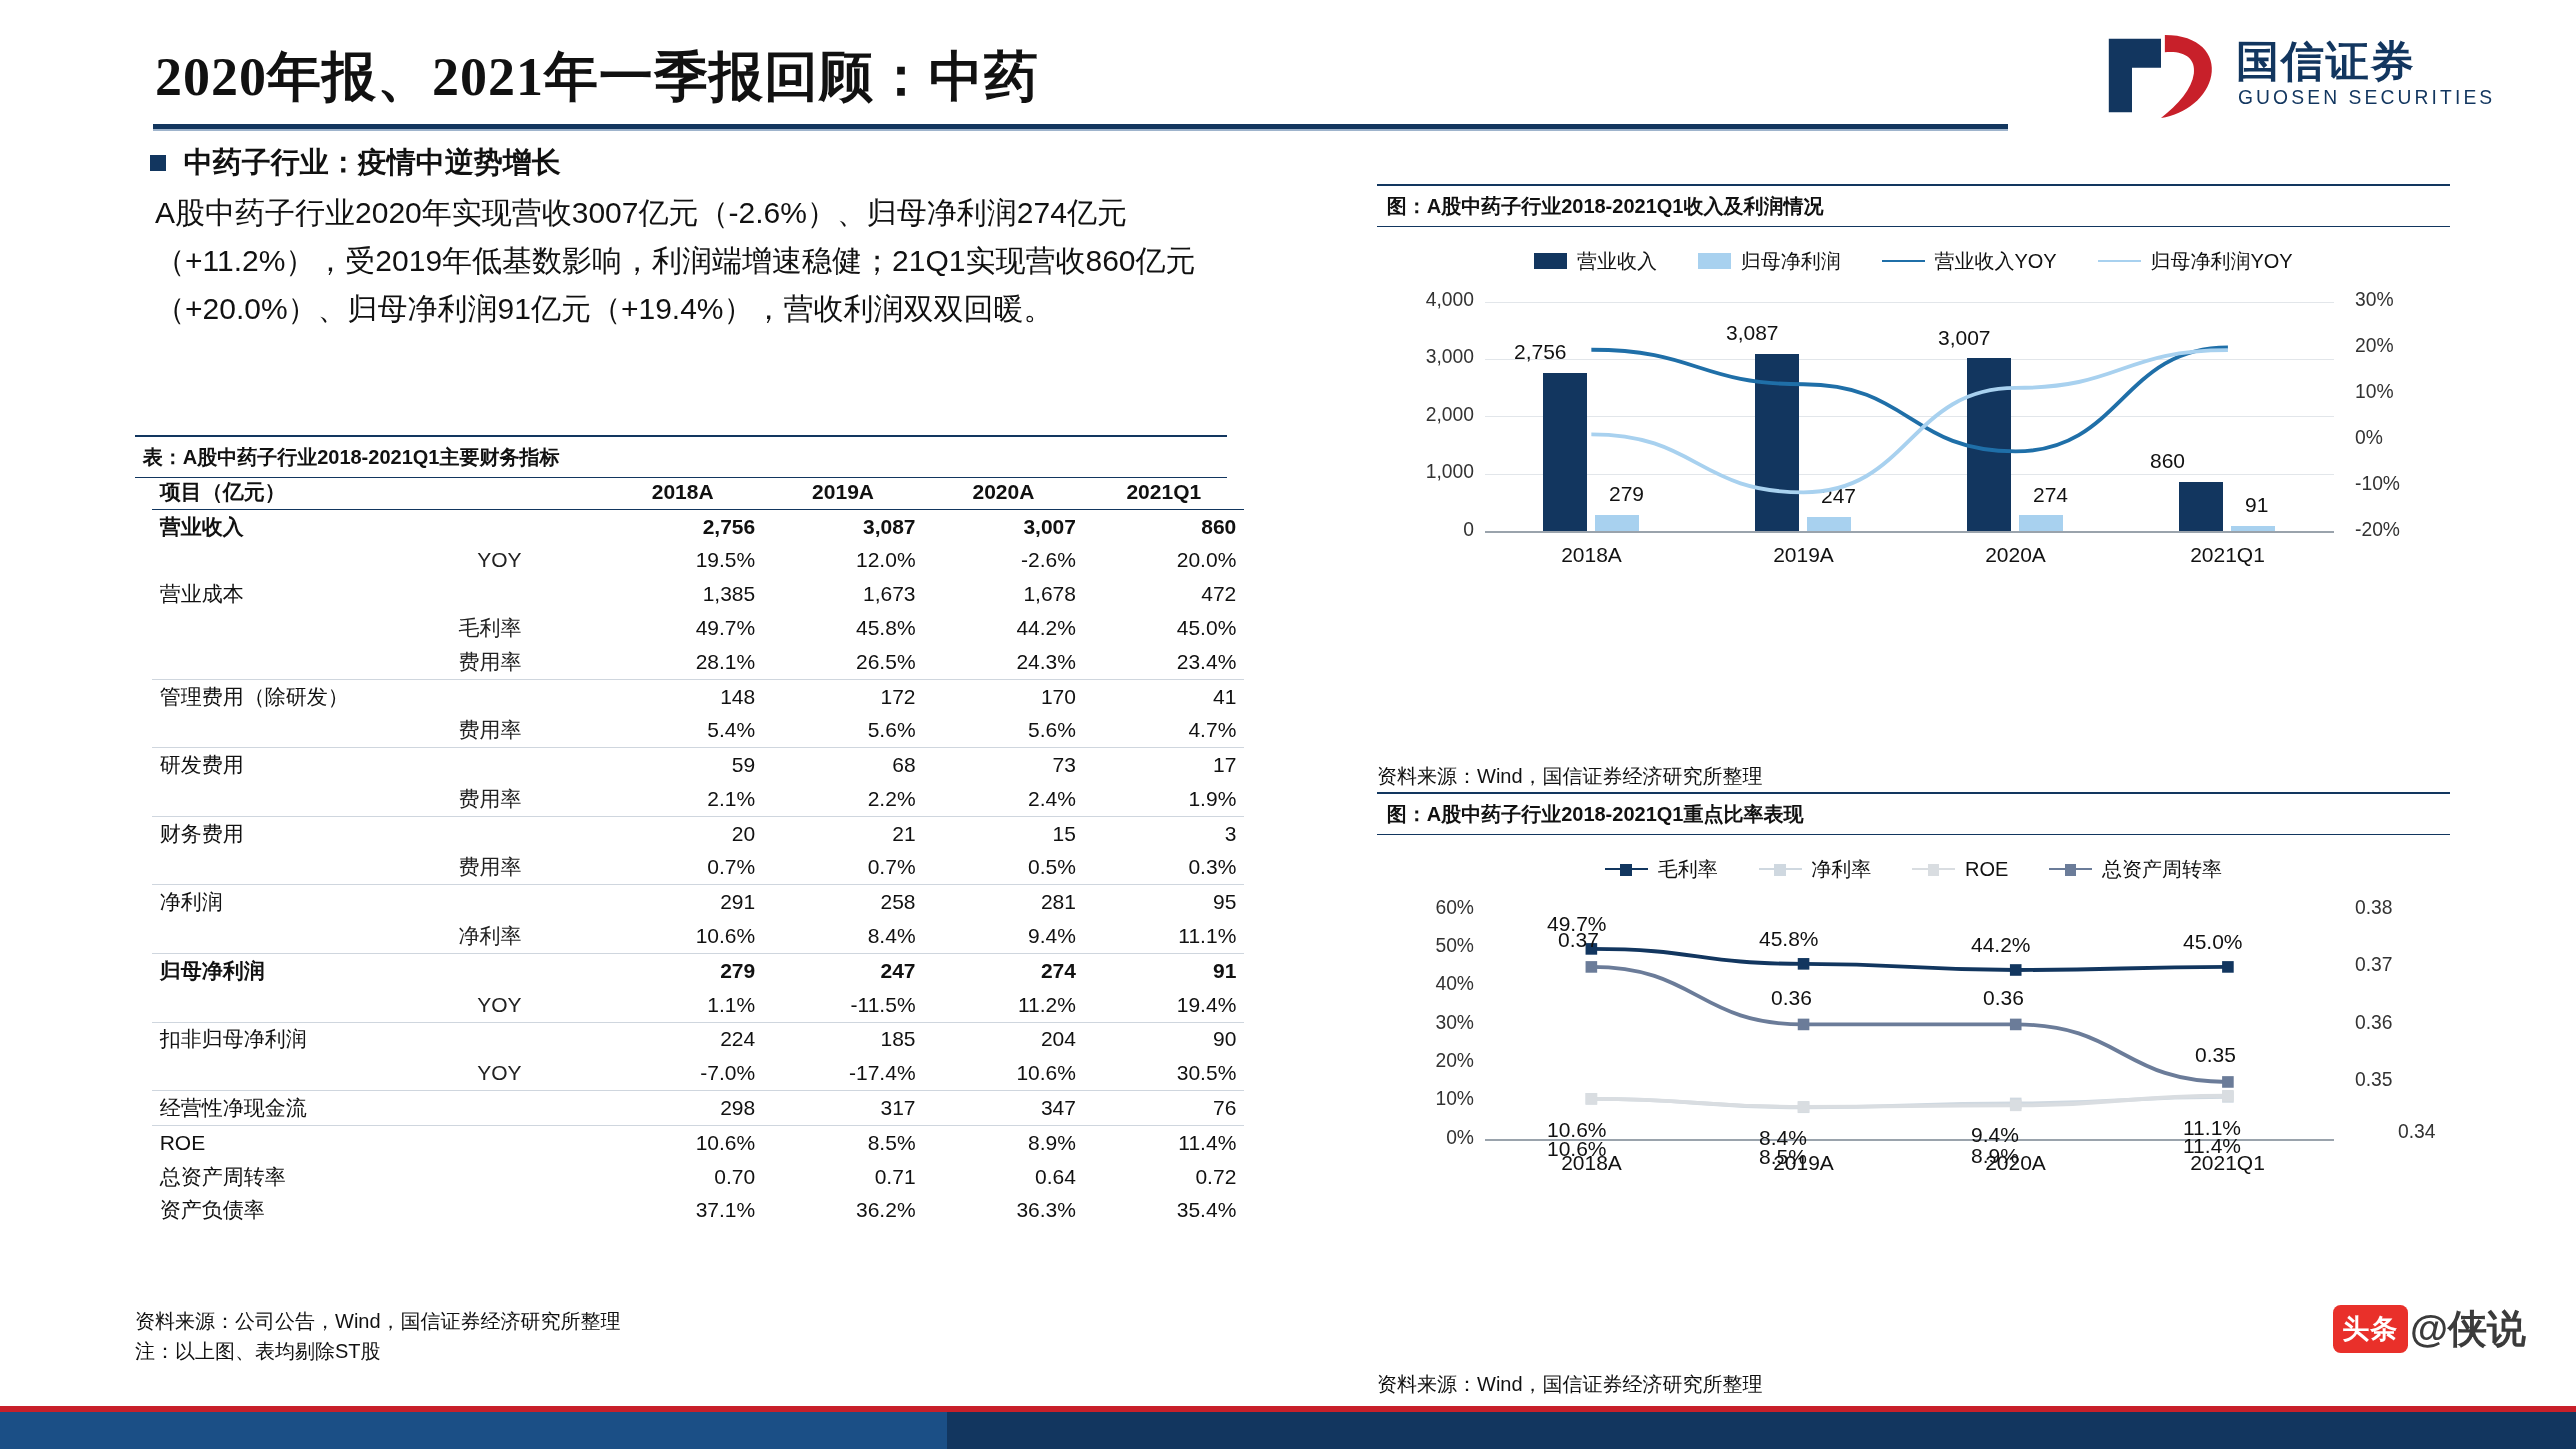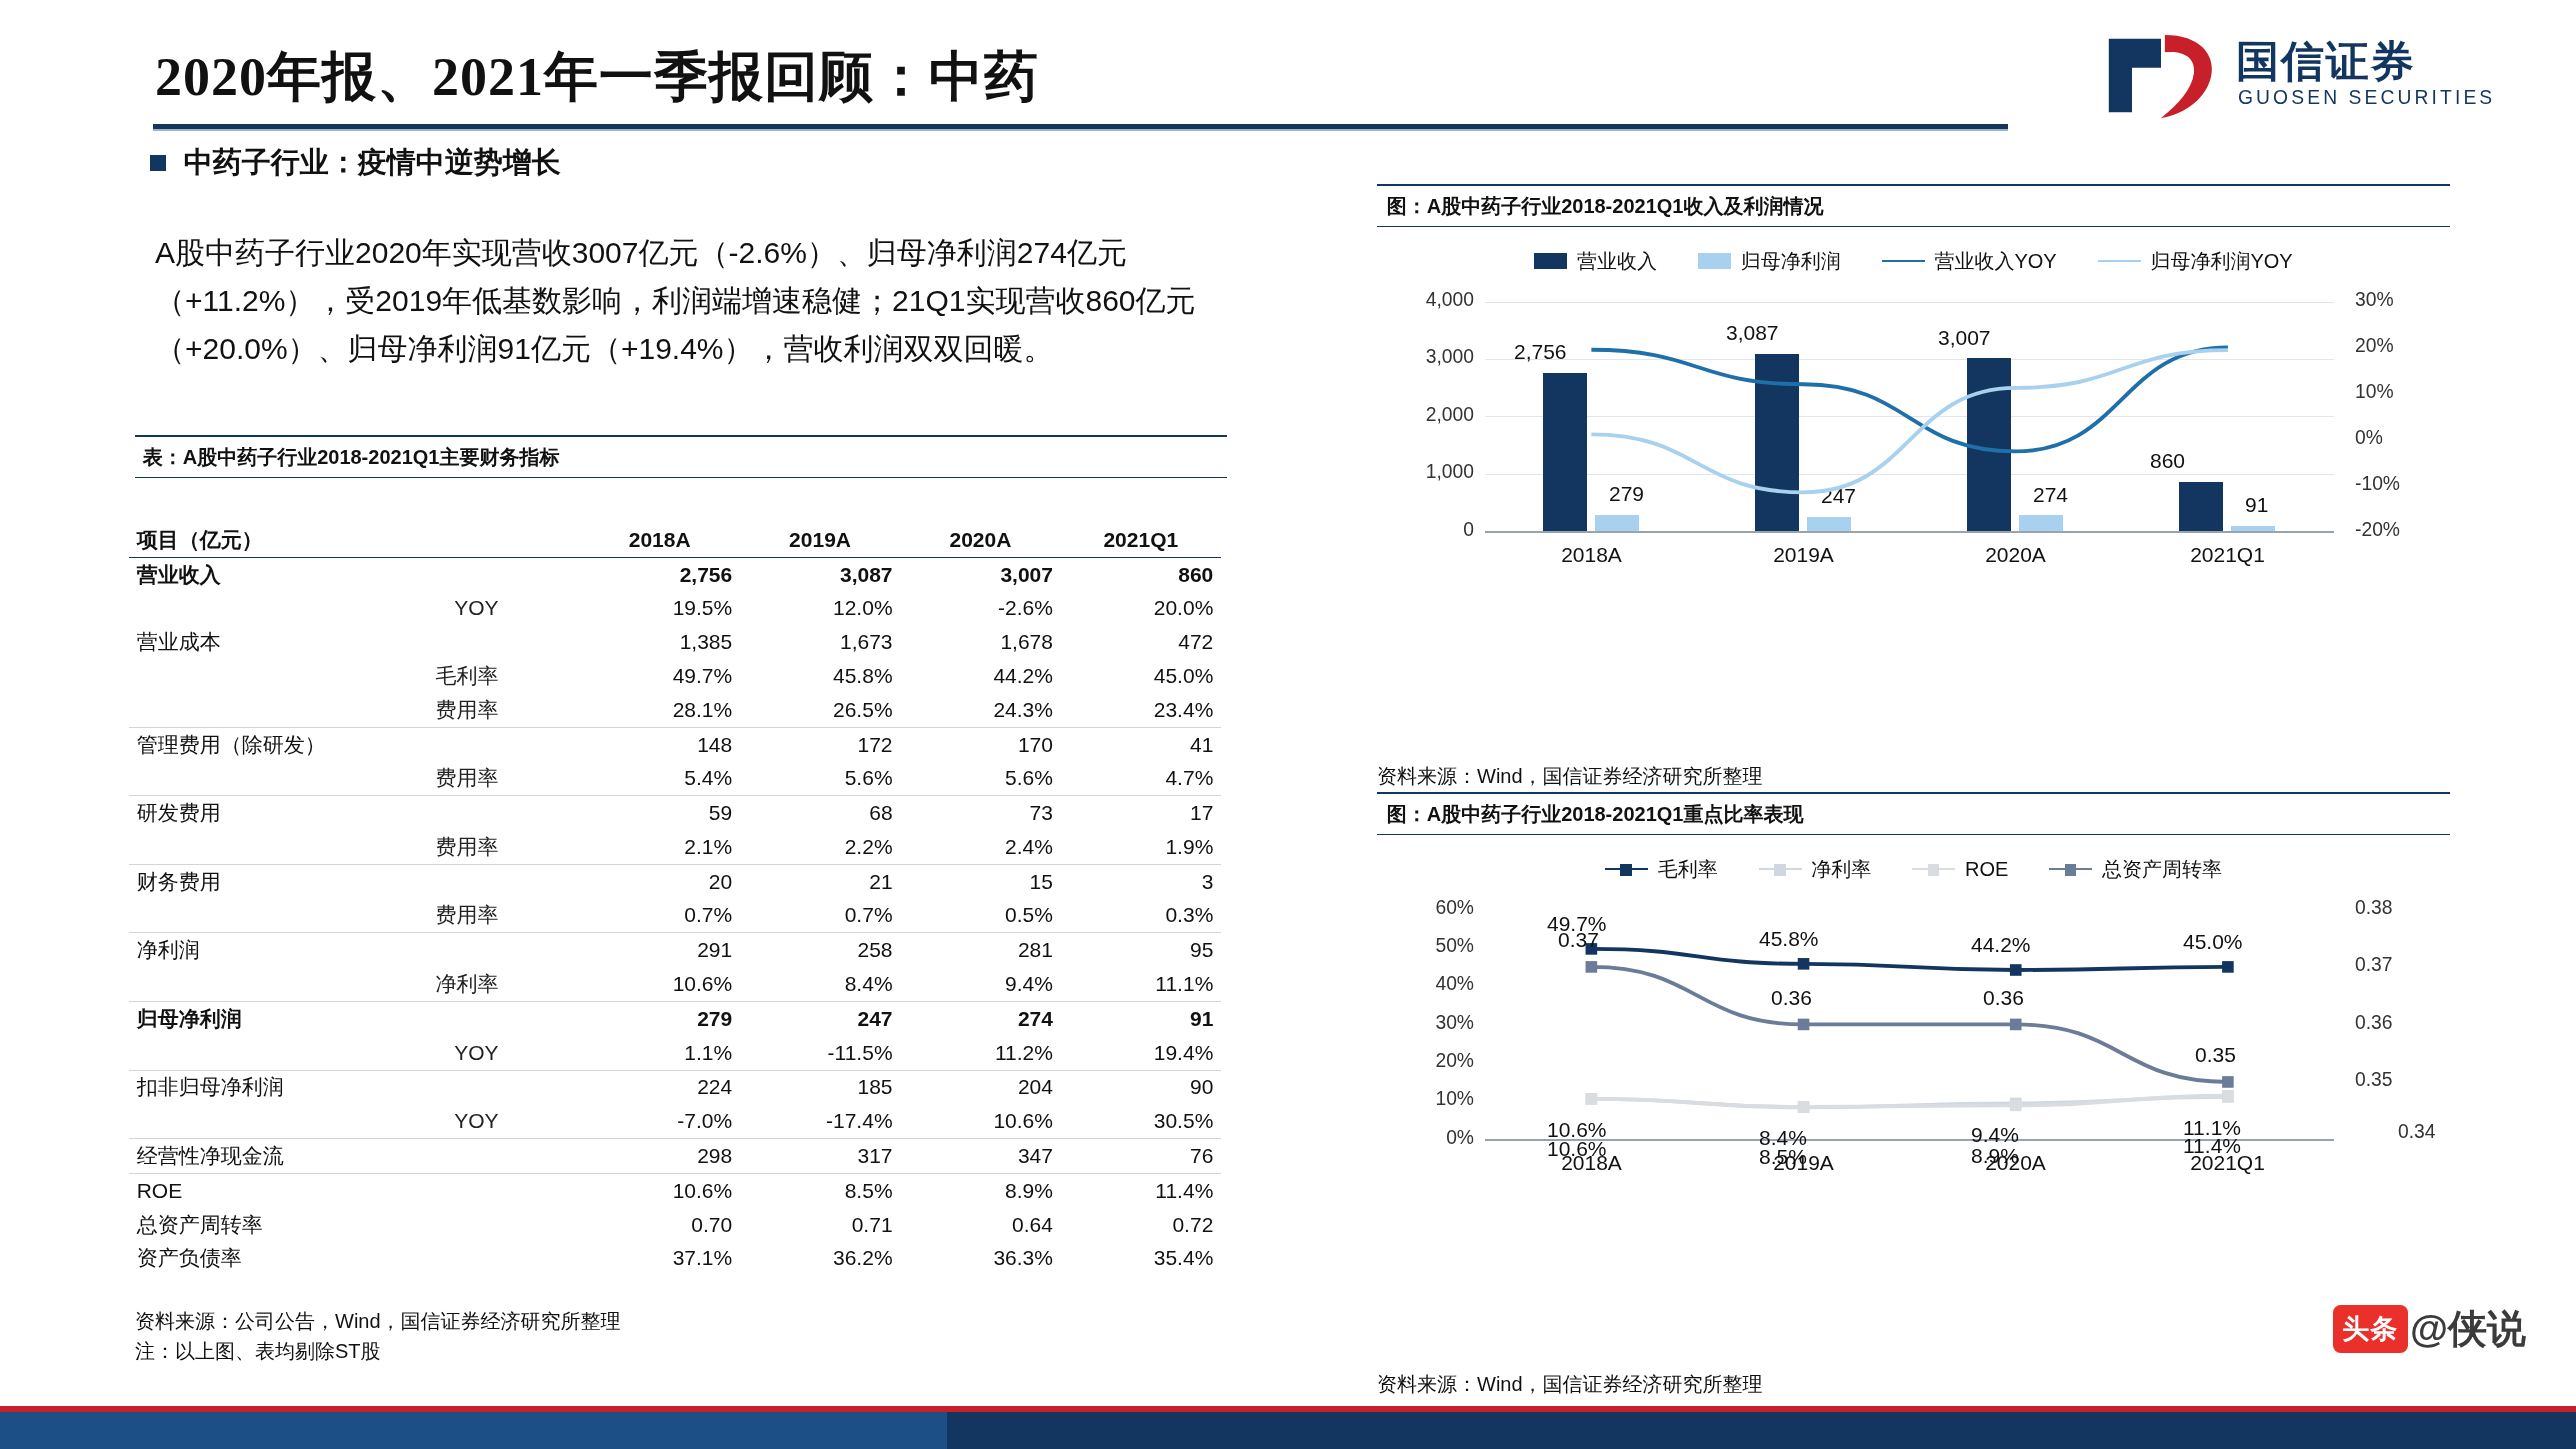--- a/index.html
+++ b/index.html
@@ -40,32 +40,32 @@
     font-size:19.3px;color:#12365f;letter-spacing:3.1px;font-weight:normal;
   }
 
   
   .bullet-row{position:absolute;left:150px;top:143px;display:flex;align-items:center;gap:17.4px;}
   .bullet-sq{width:16.4px;height:16.4px;background:#12365f;}
   .bullet-txt{font-size:29px;font-weight:bold;color:#111;}
 
   .para{
     position:absolute;left:155px;top:189px;width:1140px;
-    font-size:30px;line-height:48px;color:#111;margin-top:40px;
+    font-size:30px;line-height:48px;color:#111;
   }
 
   .tbl-cap{
     position:absolute;left:135px;top:435px;width:1092px;
     border-top:2.9px solid #12365f;border-bottom:1.9px solid #12365f;
     font-size:20px;font-weight:bold;color:#111;padding:6.8px 5.8px 5.8px 7.7px;
     box-sizing:border-box;
   }
   table.fin{
-    position:absolute;left:129px;top:475px;width:1092px;
-    border-collapse:collapse;font-size:21px;color:#111;margin-top:48px;
+    position:absolute;left:152px;top:475px;width:1092px;
+    border-collapse:collapse;font-size:21px;color:#111;
   }
   table.fin th,table.fin td{padding:1.9px 7.7px;line-height:30px;}
   table.fin th{font-weight:bold;text-align:center;}
   table.fin th.lbl{text-align:left;}
   table.fin td.lbl{text-align:left;}
   table.fin td.sub{text-align:right;padding-right:81px;color:#222;}
   table.fin td.num{text-align:right;width:145px;}
   table.fin tr.hdr th{border-bottom:1.9px solid #12365f;}
   table.fin tr.sep td{border-top:1px solid #cfd6de;}
   table.fin tr.bold td{font-weight:bold;}

